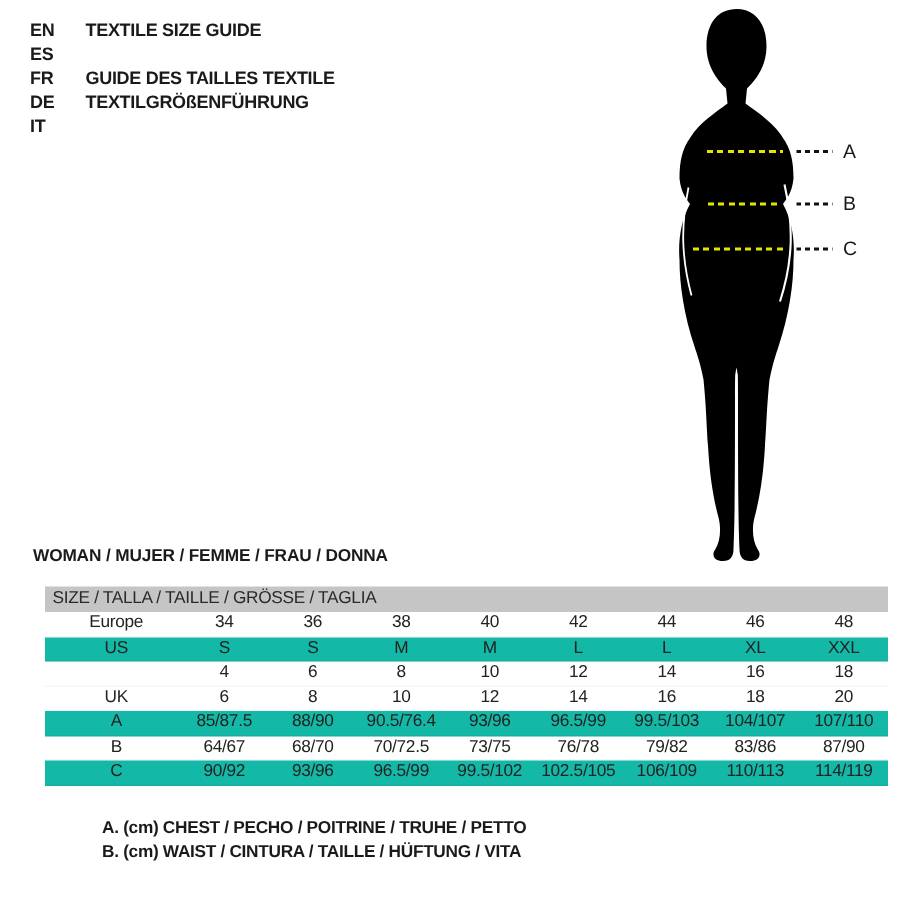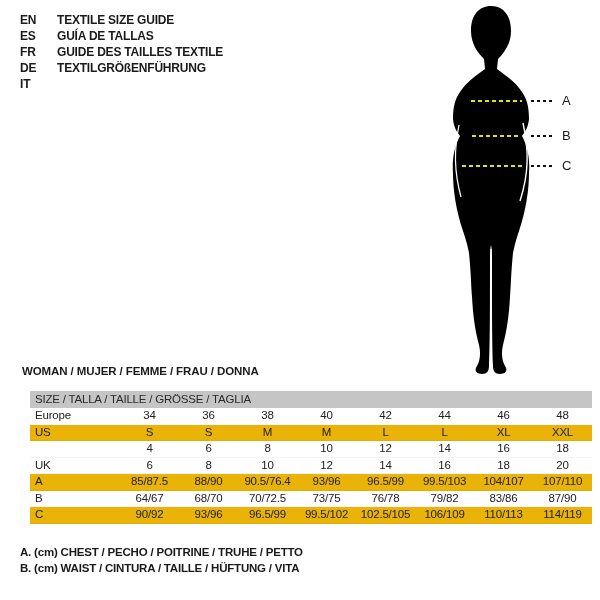--- a/index.html
+++ b/index.html
@@ -19,41 +19,40 @@
   .dash-black{position:absolute;height:2px;background:repeating-linear-gradient(90deg,#111 0 3px,transparent 3px 6px);}
   .marker-label{position:absolute;font-size:13px;font-weight:normal;line-height:14px;}
 
   
   .section-title{position:absolute;left:22px;top:365px;font-size:11.5px;font-weight:bold;letter-spacing:-0.1px;}
 
   
   .size-table{position:absolute;left:30px;top:391px;width:562px;font-size:11.5px;letter-spacing:-0.2px;}
   .thead{background:#c5c5c5;height:17px;line-height:17px;padding-left:5px;color:#2a2a2a;}
   .trow{display:flex;height:15.5px;line-height:15.5px;border-bottom:1px solid rgba(0,0,0,0.04);}
-  .trow.shaded{background:#eab308;}
+  .trow.shaded{background:#14b8a6;}
   .cell{flex:1;text-align:center;color:#222;}
-  .cell.label{flex:0 0 85px;text-align:left;padding-left:5px;}
+  .cell.label{flex:0 0 85px;text-align:center;padding-left:5px;}
 
   
   .legend{position:absolute;left:20px;top:544px;}
-  .legend-line{height:16px;line-height:16px;font-size:11.5px;font-weight:bold;letter-spacing:-0.2px;white-space:nowrap;}
+  .legend-line{height:16px;line-height:16px;font-size:11.5px;font-weight:bold;letter-spacing:-0.2px;white-space:nowrap;margin-left:48px;}
 </style>
 </head>
 <body>
 
 <div id="page">
 
   <div class="lang-list">
     <div class="lang-row">
       <span class="lang-code">EN</span>
       <span class="lang-label">TEXTILE SIZE GUIDE</span>
     </div>
     <div class="lang-row">
       <span class="lang-code">ES</span>
-      <span class="lang-label">GUÍA DE TALLAS</span>
     </div>
     <div class="lang-row">
       <span class="lang-code">FR</span>
       <span class="lang-label">GUIDE DES TAILLES TEXTILE</span>
     </div>
     <div class="lang-row">
       <span class="lang-code">DE</span>
       <span class="lang-label">TEXTILGRÖßENFÜHRUNG</span>
     </div>
     <div class="lang-row">

